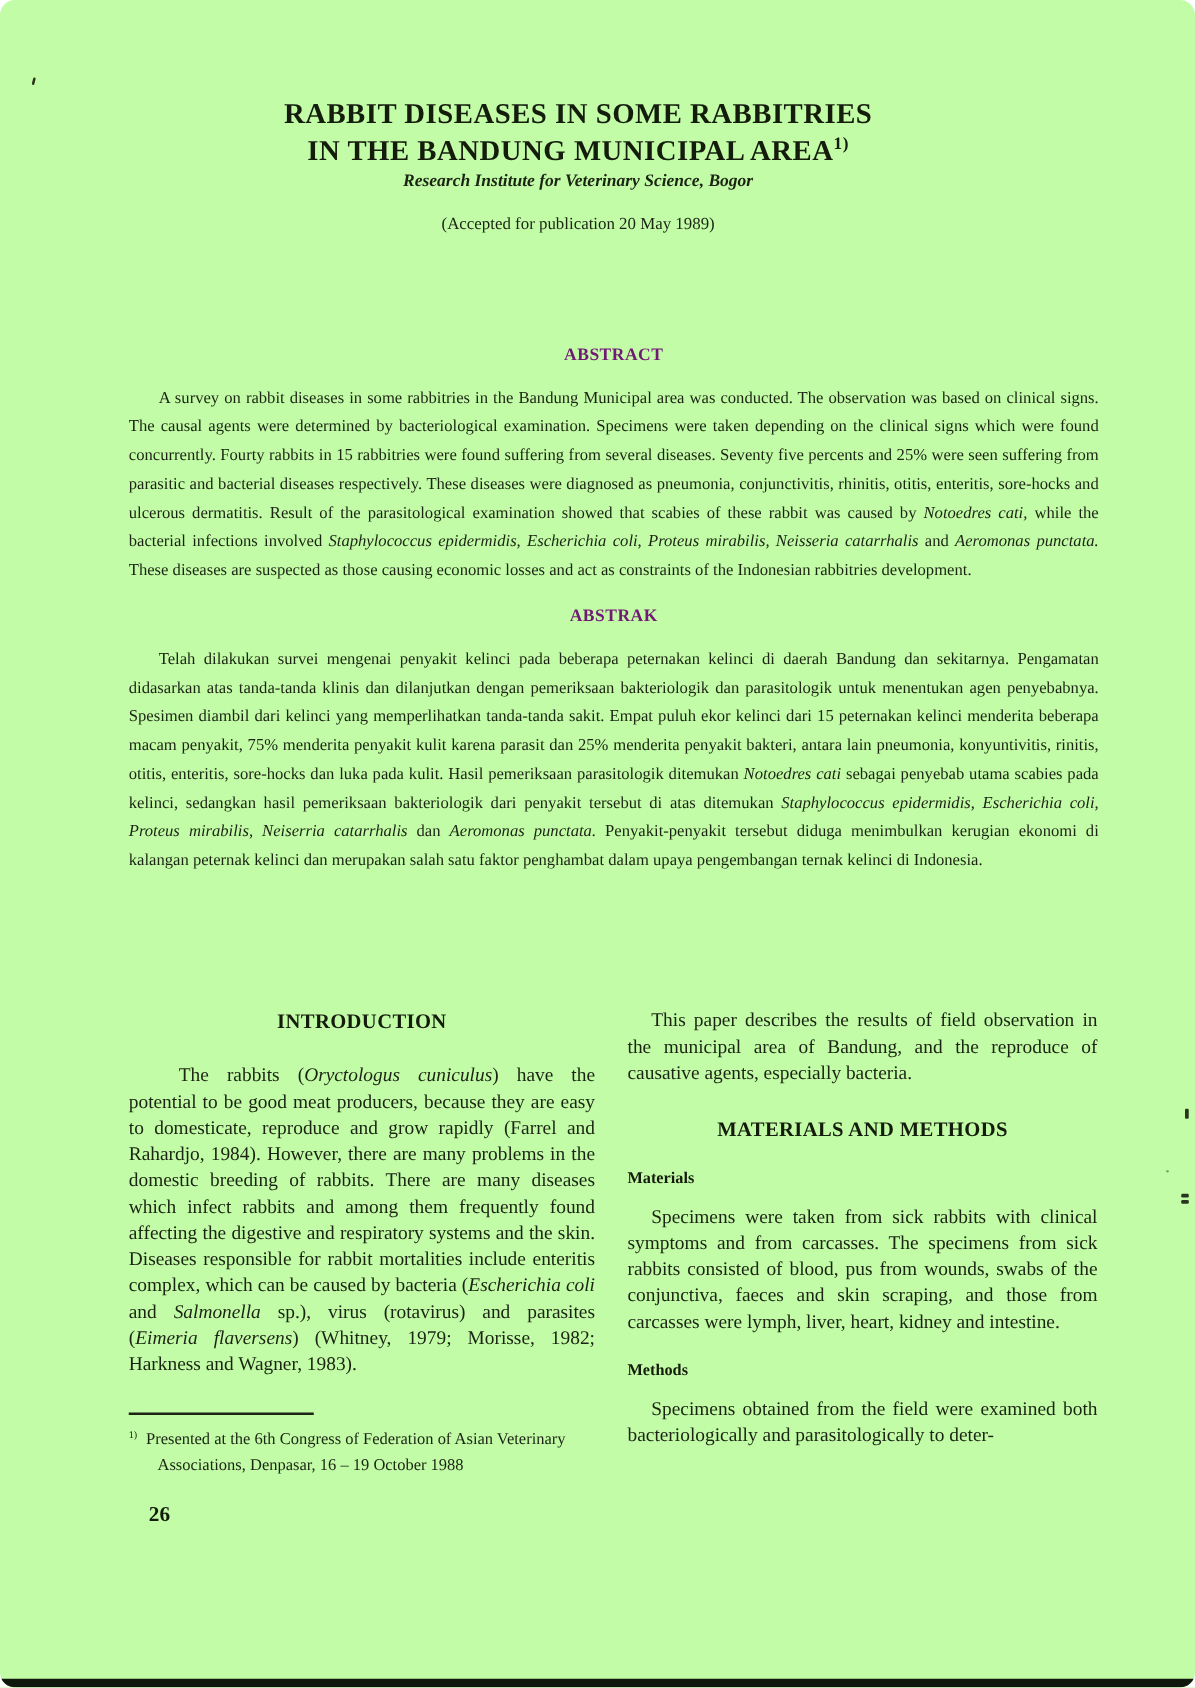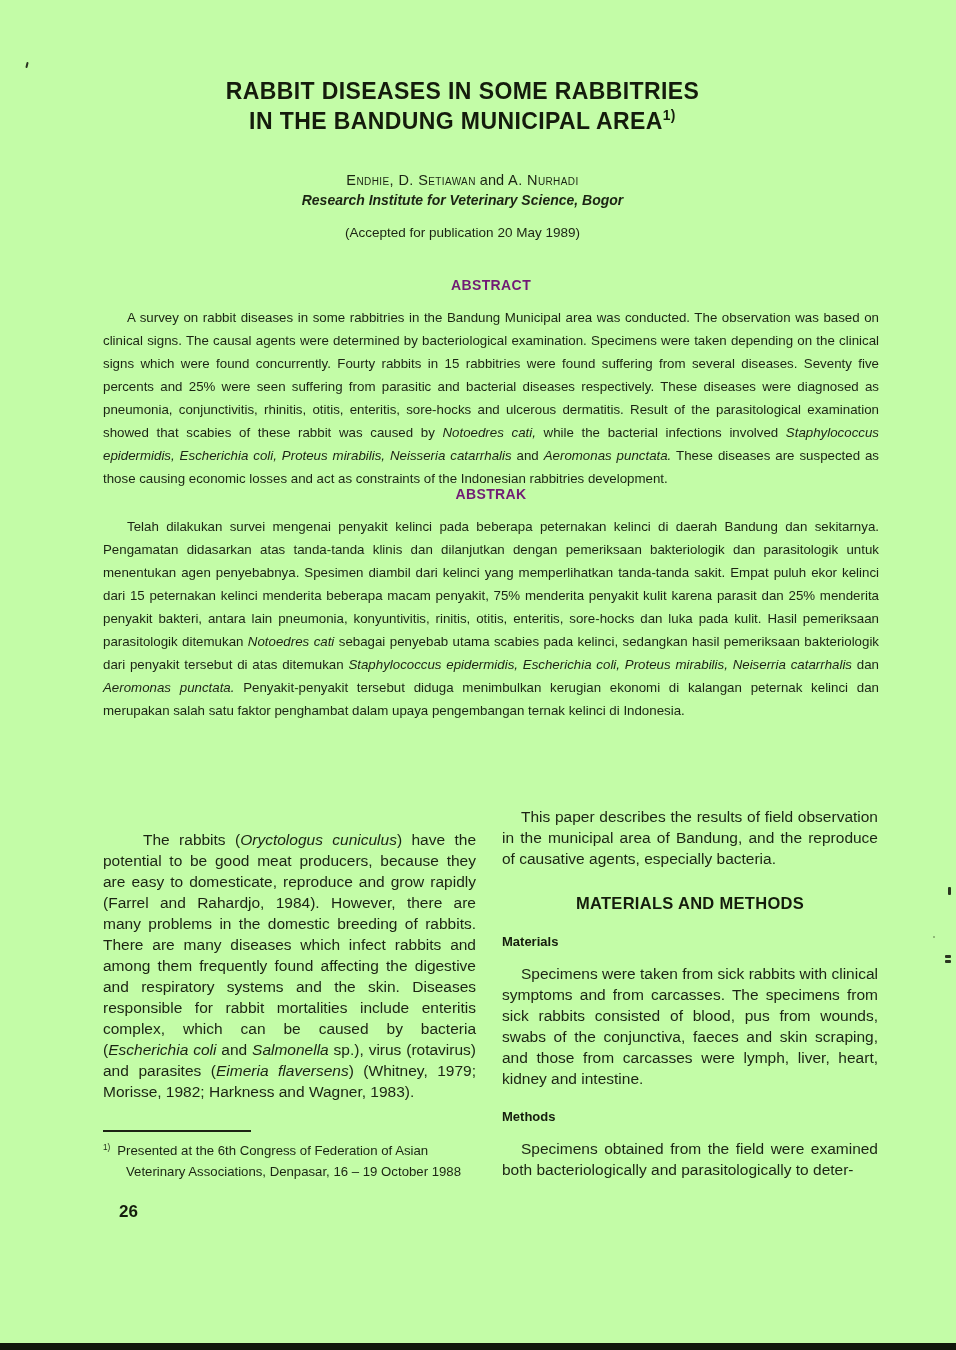--- a/index.html
+++ b/index.html
@@ -1,23 +1,24 @@
 <!DOCTYPE html>
 <html lang="en"><head>
 <meta charset="utf-8">
 <style>
   html, body { margin: 0; padding: 0; }
   .page {
     position: relative;
     width: 956px;
     height: 1350px;
     background: #c3fca7;
-    font-family: Liberation Sans, sans-serif;
+    font-family: Liberation Serif, serif;
     color: #1b2413;
     overflow: hidden;
+    border-radius: 12px;
   }
   
   .header {
     position: absolute;
     left: 75px;
     top: 76px;
     width: 775px;
     text-align: center;
   }
   .title {
@@ -155,38 +156,38 @@
   <div class="speck speck-a"></div>
   <div class="speck speck-b"></div>
   <div class="speck speck-c"></div>
   <div class="speck speck-d"></div>
 
   <header class="header">
     <h1 class="title">
       <span>RABBIT DISEASES IN SOME RABBITRIES</span><br>
       <span><span>IN THE BANDUNG MUNICIPAL AREA</span><span class="sup">1)</span></span>
     </h1>
-    <div class="authors"><span class="sc">Endhie, D. Setiawan</span><span> and </span><span class="sc">A. Nurhadi</span></div>
     <div class="affiliation">Research Institute for Veterinary Science, Bogor</div>
     <div class="accepted">(Accepted for publication 20 May 1989)</div>
   </header>
 
   <section class="abstract-block abstract-en">
     <h2 class="small-heading">ABSTRACT</h2>
     <p class="abstract-body"><span>A survey on rabbit diseases in some rabbitries in the Bandung Municipal area was conducted. The observation was based on clinical signs. The causal agents were determined by bacteriological examination. Specimens were taken depending on the clinical signs which were found concurrently. Fourty rabbits in 15 rabbitries were found suffering from several diseases. Seventy five percents and 25% were seen suffering from parasitic and bacterial diseases respectively. These diseases were diagnosed as pneumonia, conjunctivitis, rhinitis, otitis, enteritis, sore-hocks and ulcerous dermatitis. Result of the parasitological examination showed that scabies of these rabbit was caused by </span><span class="i">Notoedres cati,</span><span> while the bacterial infections involved </span><span class="i">Staphylococcus epidermidis, Escherichia coli, Proteus mirabilis, Neisseria catarrhalis</span><span> and </span><span class="i">Aeromonas punctata.</span><span> These diseases are suspected as those causing economic losses and act as constraints of the Indonesian rabbitries development.</span></p>
   </section>
 
   <section class="abstract-block abstract-id">
     <h2 class="small-heading">ABSTRAK</h2>
     <p class="abstract-body"><span>Telah dilakukan survei mengenai penyakit kelinci pada beberapa peternakan kelinci di daerah Bandung dan sekitarnya. Pengamatan didasarkan atas tanda-tanda klinis dan dilanjutkan dengan pemeriksaan bakteriologik dan parasitologik untuk menentukan agen penyebabnya. Spesimen diambil dari kelinci yang memperlihatkan tanda-tanda sakit. Empat puluh ekor kelinci dari 15 peternakan kelinci menderita beberapa macam penyakit, 75% menderita penyakit kulit karena parasit dan 25% menderita penyakit bakteri, antara lain pneumonia, konyuntivitis, rinitis, otitis, enteritis, sore-hocks dan luka pada kulit. Hasil pemeriksaan parasitologik ditemukan </span><span class="i">Notoedres cati</span><span> sebagai penyebab utama scabies pada kelinci, sedangkan hasil pemeriksaan bakteriologik dari penyakit tersebut di atas ditemukan </span><span class="i">Staphylococcus epidermidis, Escherichia coli, Proteus mirabilis, Neiserria catarrhalis</span><span> dan </span><span class="i">Aeromonas punctata.</span><span> Penyakit-penyakit tersebut diduga menimbulkan kerugian ekonomi di kalangan peternak kelinci dan merupakan salah satu faktor penghambat dalam upaya pengembangan ternak kelinci di Indonesia.</span></p>
   </section>
 
   <section class="columns">
 
     <div class="col-left">
+      <h3 class="col-heading">INTRODUCTION</h3>
       <p class="body-para intro-para"><span>The rabbits (</span><span class="i">Oryctologus cuniculus</span><span>) have the potential to be good meat producers, because they are easy to domesticate, reproduce and grow rapidly (Farrel and Rahardjo, 1984). However, there are many problems in the domestic breeding of rabbits. There are many diseases which infect rabbits and among them frequently found affecting the digestive and respiratory systems and the skin. Diseases responsible for rabbit mortalities include enteritis complex, which can be caused by bacteria (</span><span class="i">Escherichia coli</span><span> and </span><span class="i">Salmonella</span><span> sp.), virus (rotavirus) and parasites (</span><span class="i">Eimeria flaversens</span><span>) (Whitney, 1979; Morisse, 1982; Harkness and Wagner, 1983).</span></p>
       <div class="footnote-rule"></div>
       <p class="footnote"><sup class="fn-marker">1)</sup><span>Presented at the 6th Congress of Federation of Asian Veterinary Associations, Denpasar, 16 – 19 October 1988</span></p>
     </div>
 
     <div class="col-right">
       <p class="body-para lead-para">This paper describes the results of field observation in the municipal area of Bandung, and the reproduce of causative agents, especially bacteria.</p>
       <h3 class="col-heading mm-heading">MATERIALS AND METHODS</h3>
       <h4 class="sub-heading">Materials</h4>
       <p class="body-para materials-para">Specimens were taken from sick rabbits with clinical symptoms and from carcasses. The specimens from sick rabbits consisted of blood, pus from wounds, swabs of the conjunctiva, faeces and skin scraping, and those from carcasses were lymph, liver, heart, kidney and intestine.</p>

